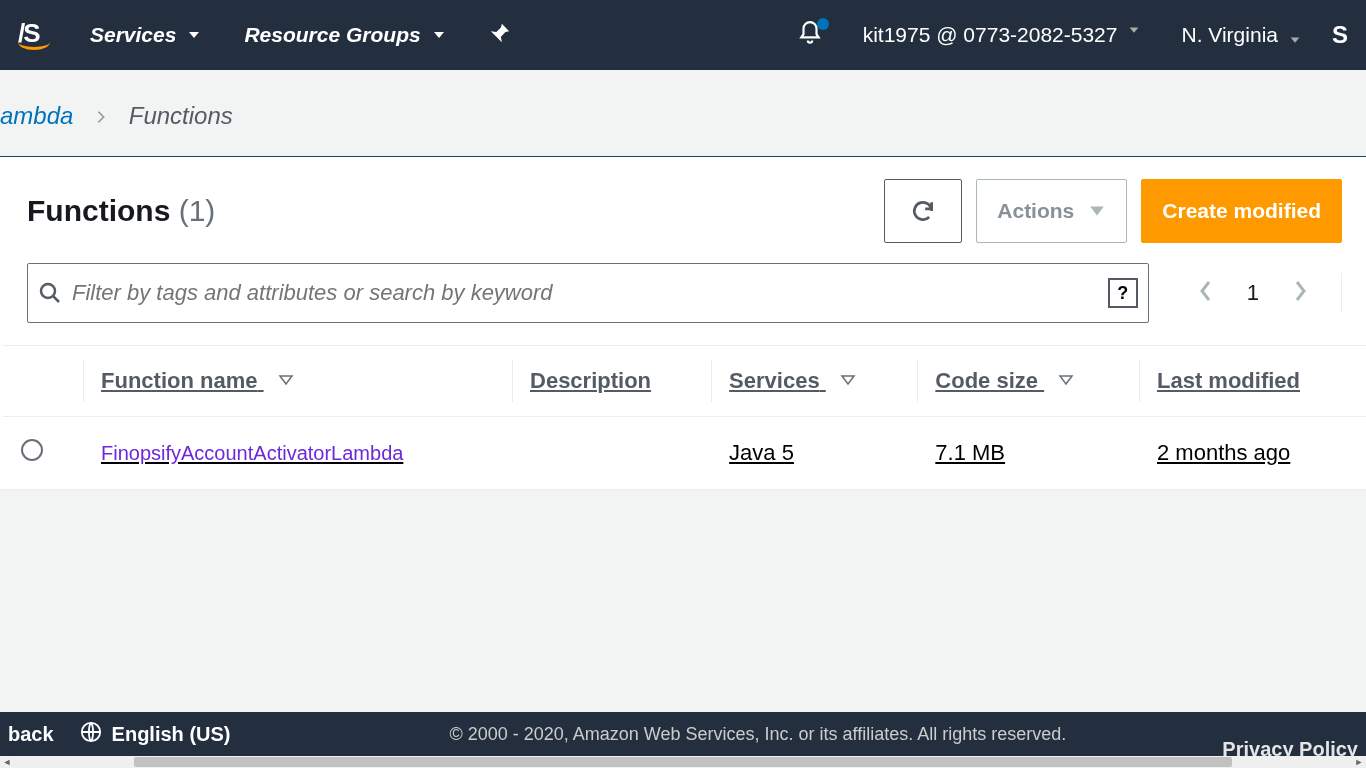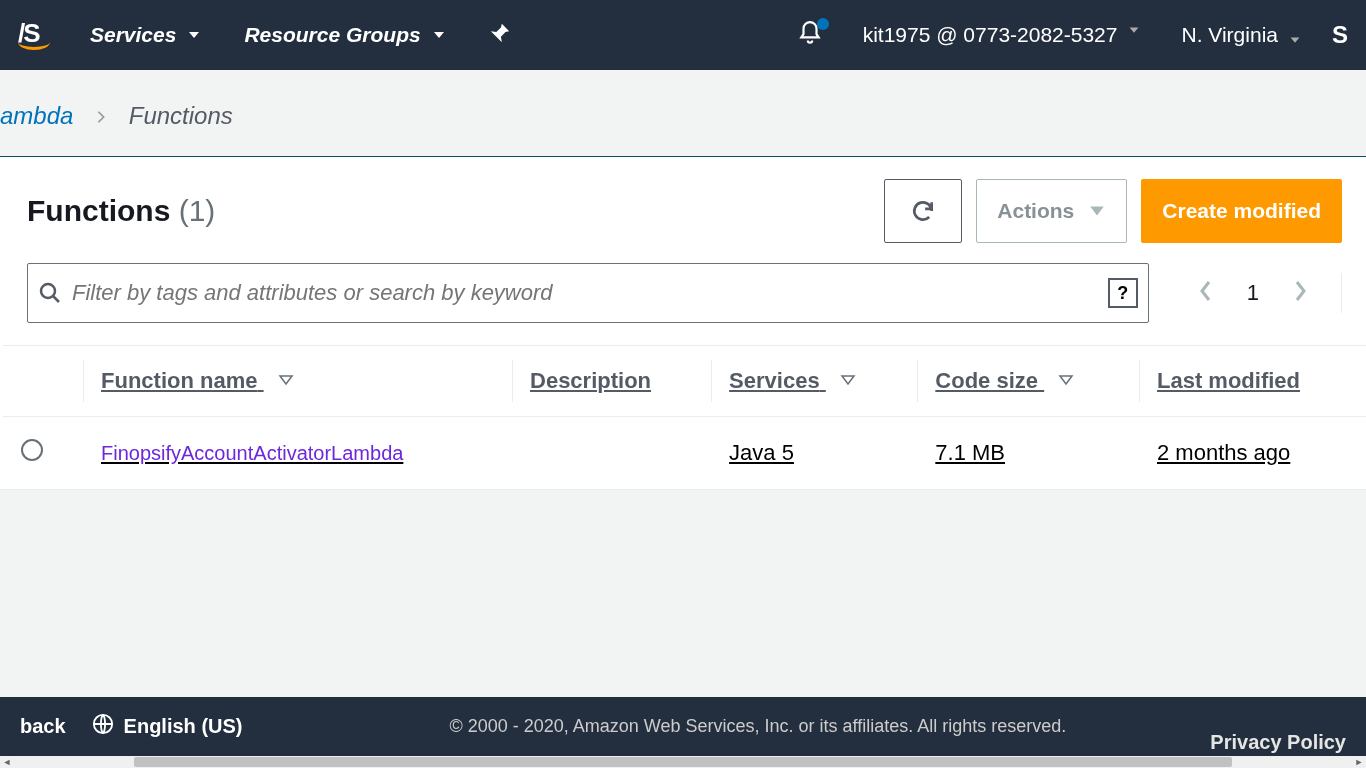--- a/index.html
+++ b/index.html
@@ -49,21 +49,21 @@
     
     .tbl { width: 100%; border-collapse: collapse; margin-left: -24px; margin-right: -24px; width: calc(100% + 48px); }
     .tbl th, .tbl td { text-align: left; padding: 22px 18px; font-size: 22px; border-top: 1px solid #eaeded; text-decoration: underline; }
     .tbl th { color: #545b64; font-weight: 700; border-bottom: 1px solid #eaeded; position: relative; }
     .tbl th:not(:first-child):after { content: ""; position: absolute; left: 0; top: 20%; height: 60%; width: 1px; background: #eaeded; }
     .tbl th .sort { margin-left: 14px; color: #687078; display: inline-block; }
     .radio { width: 22px; height: 22px; border: 2px solid #687078; border-radius: 50%; display: inline-block; cursor: pointer; }
     .fname-link { color: #6d28d9; text-decoration: none; font-size: 20px; }
 
     
-    .footer { position: fixed; bottom: 12px; left: 0; right: 0; background: #232f3e; height: 59px; display: flex; align-items: center; color: #ccc; font-size: 18px; padding: 0 20px; }
+    .footer { position: fixed; bottom: 12px; left: 0; right: 0; background: #232f3e; height: 44px; display: flex; align-items: center; color: #ccc; font-size: 18px; padding: 0 8px; }
     .footer .fb { color: #fff; font-weight: 700; font-size: 20px; margin-right: 26px; }
     .footer .globe { margin-right: 10px; }
     .footer .lang { color: #fff; font-weight: 700; font-size: 20px; margin-right: 63px; }
     .footer .copy { flex: 1; text-align: center; }
     .footer .priv { color: #e5e5e5; font-weight: 700; font-size: 20px; margin-top: 31px; }
 
     
     .hbar { position: fixed; bottom: 0; left: 0; right: 0; height: 12px; background: #f0f0f0; display: flex; align-items: center; }
     .hbar .harrow { width: 14px; text-align: center; font-size: 9px; color: #666; }
     .hbar .htrack { flex: 1; position: relative; height: 12px; }

